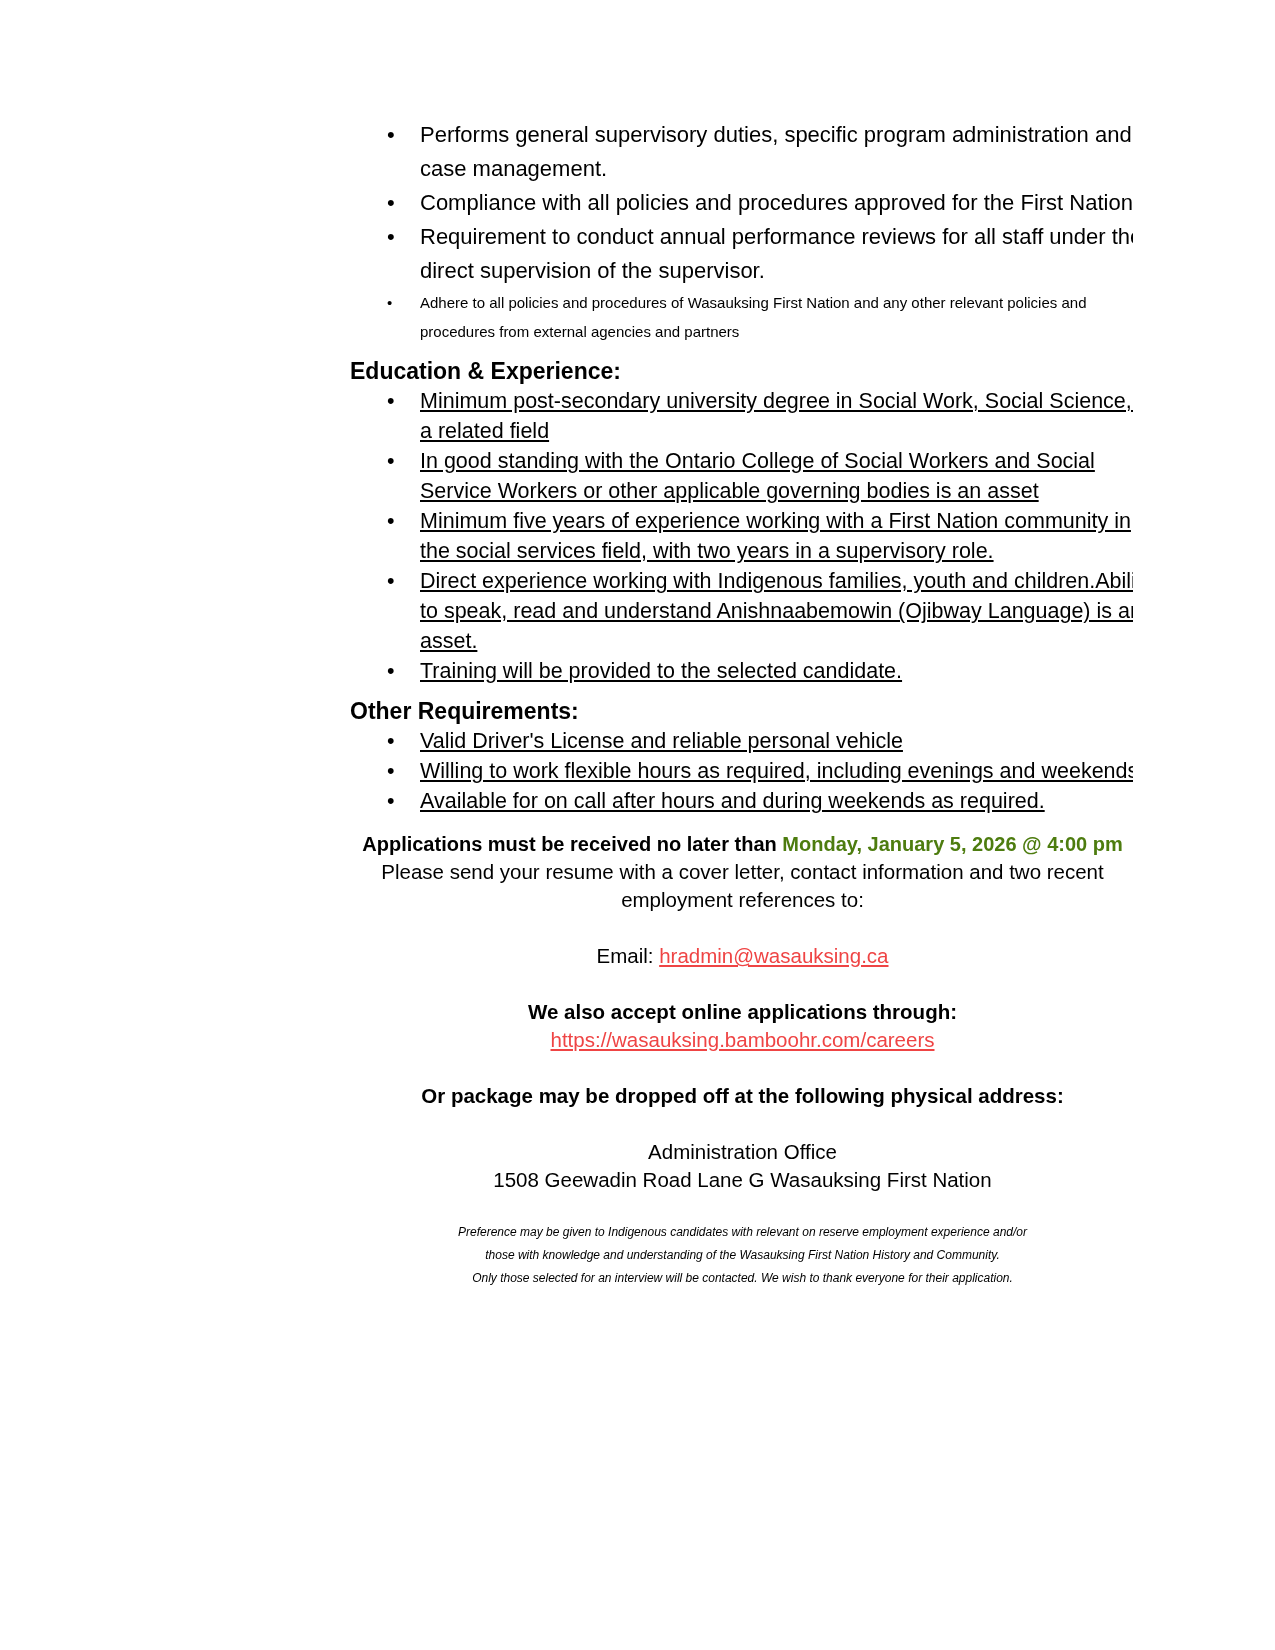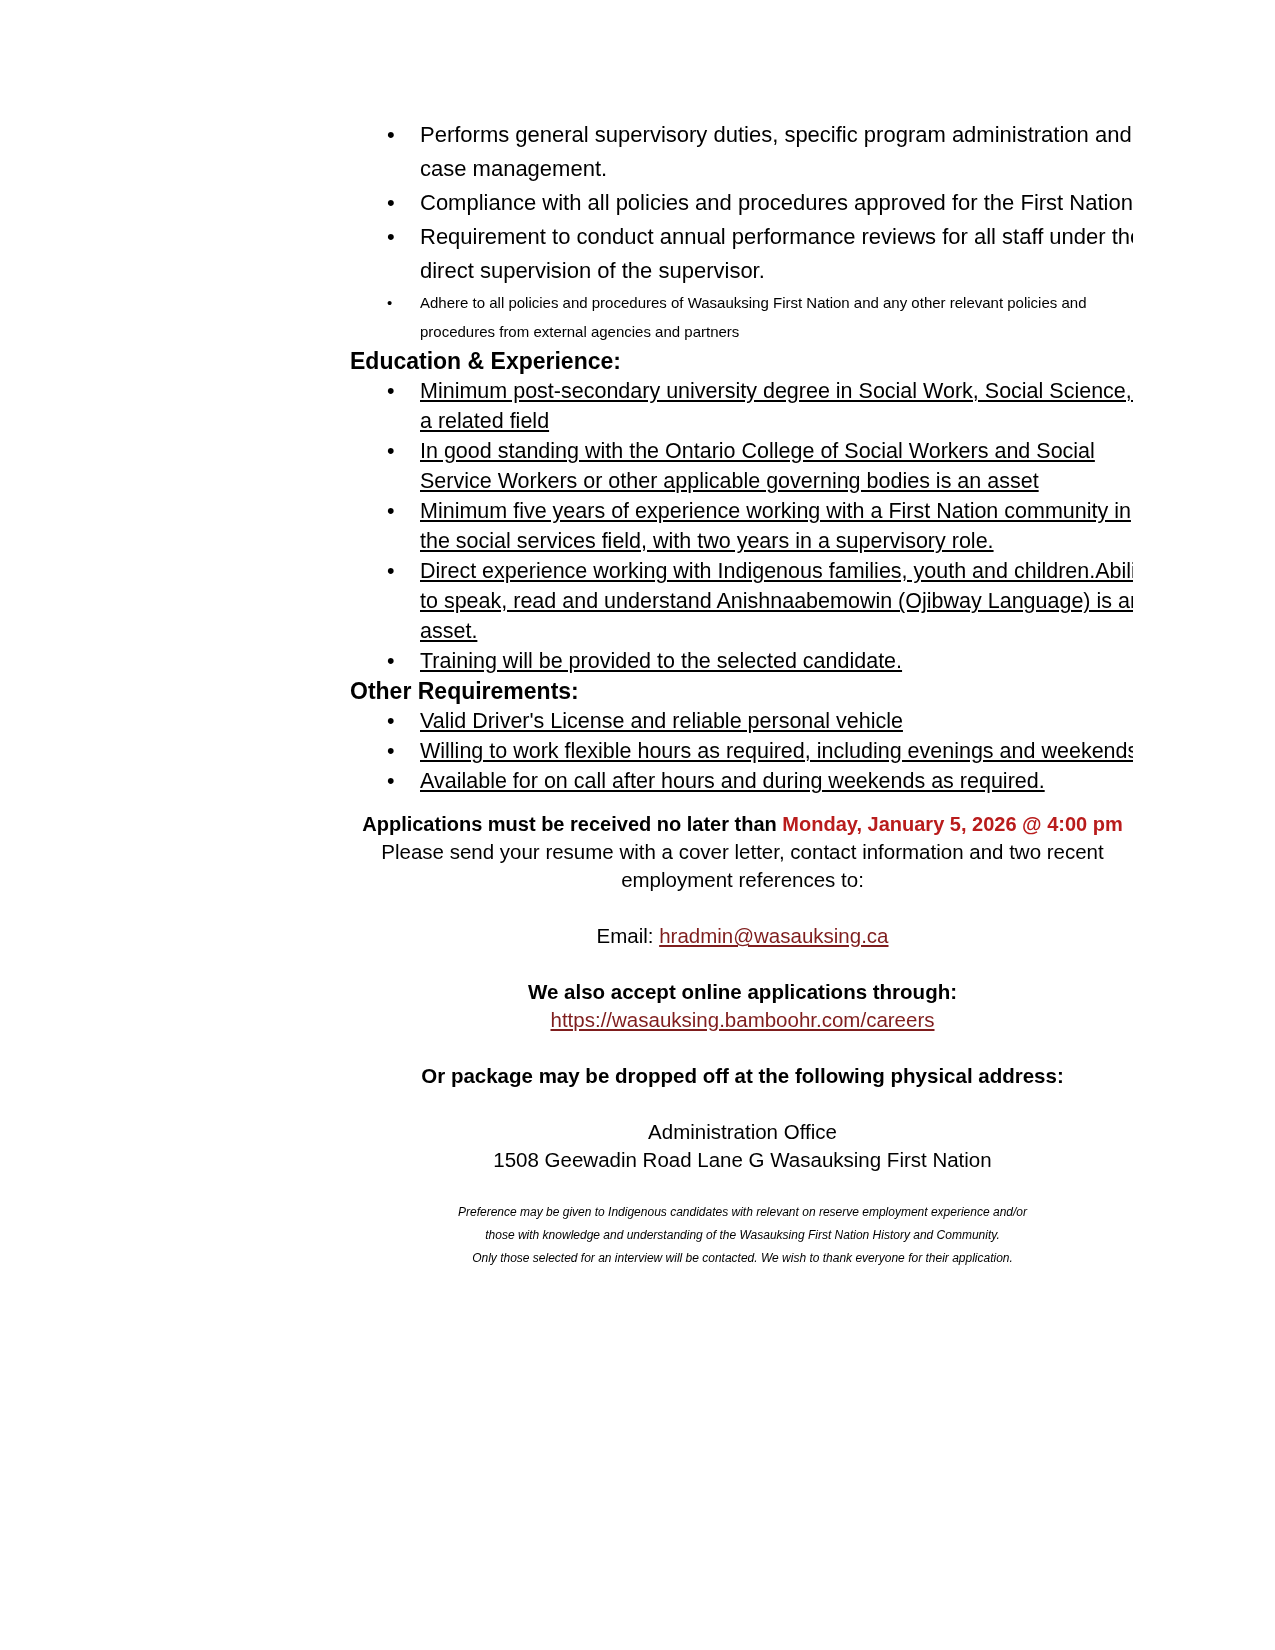--- a/index.html
+++ b/index.html
@@ -28,42 +28,42 @@
     content:"\2022";
     position:absolute;
     left:37px;
     top:0;
   }
   li.big{font-size:22px;line-height:34px;}
   li.small{font-size:15px;line-height:29px;}
   ul.mid li{font-size:21.5px;line-height:30px;text-decoration:underline;}
 
   h2.sec{
-    margin:0 0 0 350px;
+    margin:10px 0 0 350px;
     font-size:23px;
     line-height:30px;
     font-weight:bold;
   }
   .edu-heading{margin-top:23px;}
   .other-heading{margin-top:15px;}
 
   .centered{
     margin:14px 0 0 345px;
     width:795px;
     text-align:center;
     font-size:20.5px;
     line-height:28px;
   }
   .centered p{margin:0;}
   .deadline{font-weight:bold;font-size:20px;white-space:nowrap;}
-  .red{color:#b91c1c;}
+  .red{color:#4d7c0f;}
   .blank-above{margin-top:28px !important;}
   .bold{font-weight:bold;}
   a.link{
-    color:#7f1d1d;
+    color:#ef4444;
     text-decoration:underline;
     cursor:pointer;
   }
   .footer-note{
     margin-top:27px;
     font-style:italic;
     font-size:12px;
     line-height:23px;
   }
   .footer-note div{white-space:nowrap;}

